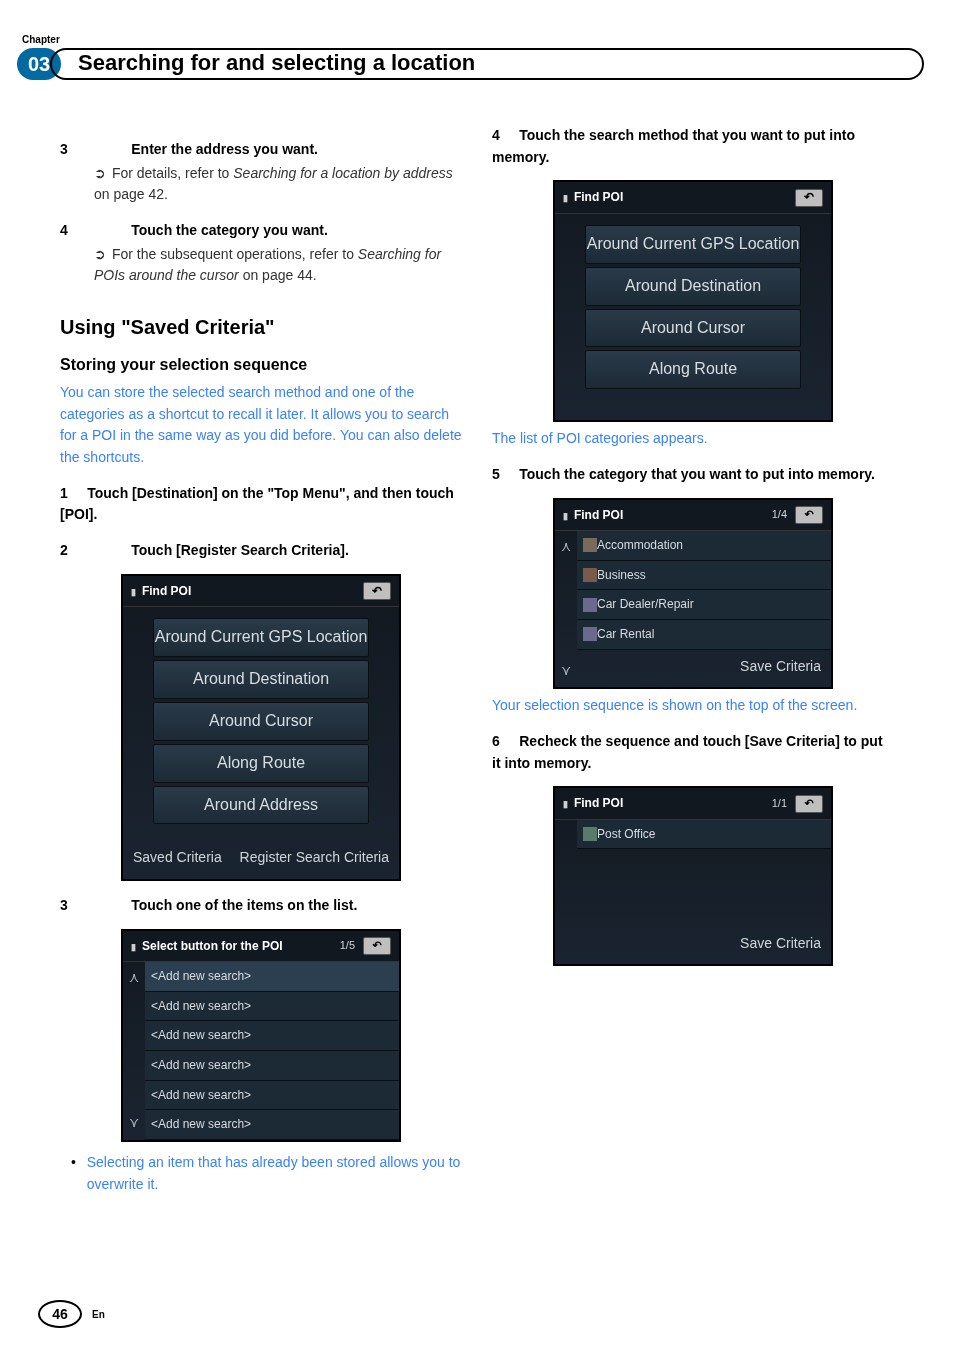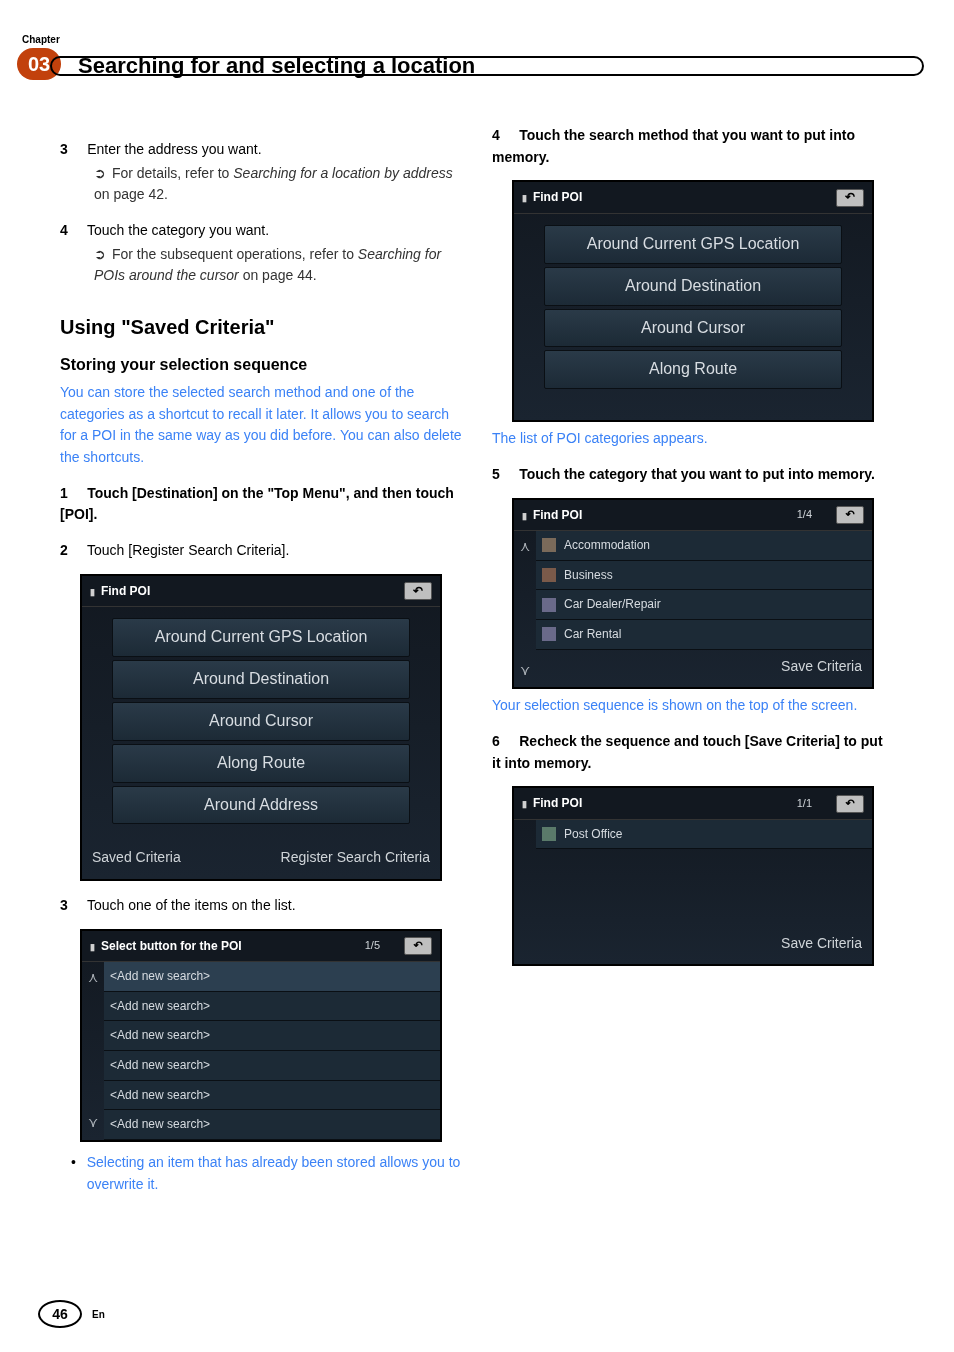--- a/index.html
+++ b/index.html
@@ -18,67 +18,65 @@
     left: 22px;
     font-size: 10px;
     font-weight: bold;
   }
   .chapter-badge {
     position: absolute;
     top: 48px;
     left: 17px;
     width: 44px;
     height: 32px;
-    background: #c2410c;
+    background: #0369a1;
     color: #fff;
     border-radius: 16px;
     display: flex;
     align-items: center;
     justify-content: center;
     font-weight: bold;
     font-size: 20px;
   }
   .header-line {
     position: absolute;
     top: 48px;
     left: 50px;
     right: 30px;
-    height: 20px;
+    height: 32px;
     border: 2px solid #000;
     border-radius: 16px;
     display: flex;
-    align-items: center;
     padding-left: 26px;
-    margin-top: 8px;
   }
   .header-title {
     font-size: 22px;
     font-weight: bold;
   }
   .columns {
     display: flex;
     gap: 30px;
     margin-top: 95px;
   }
   .col { flex: 1; font-size: 14px; line-height: 1.55; }
   .step { margin-top: 14px; }
   .step-num { font-weight: bold; display: inline; }
-  .step-title { font-weight: normal; display: inline; }
+  .step-title { font-weight: bold; display: inline; margin-left: 44px; }
   .step-body { font-weight: bold; }
   .sub { margin-left: 34px; margin-top: 2px; color: #333; }
   .sub-icon { display: inline-block; width: 14px; }
   .italic { font-style: italic; }
   .h2 { font-size: 20px; font-weight: bold; margin-top: 25px; }
   .h3 { font-size: 16px; font-weight: bold; margin-top: 10px; }
   .para { color: #3b82f6; margin-top: 4px; }
   .bullet-row { display:flex; margin-top:10px; }
   .bullet-dot { width: 32px; text-align:center; }
 
   .shot {
-    width: 362px;
+    width: 280px;
     margin: 12px auto 6px auto;
     background: linear-gradient(#121820, #1a2430);
     border: 2px solid #000;
     color: #fff;
     font-size: 12px;
     position: relative;
   }
   .shot-header {
     display:flex; align-items:center; justify-content: space-between;
     padding: 6px 8px;
@@ -105,30 +103,30 @@
     border-radius: 2px;
     font-size: 16px;
   }
   .shot-footer {
     display:flex; justify-content: space-between;
     font-size: 14px; color: #cfd4d8;
     padding: 6px 10px 10px 10px;
   }
   .shot-right-badge {
     font-size: 11px; color: #cfd4d8;
-    display:flex; align-items:center; gap:24px;
+    display:flex; align-items:center; gap:8px;
   }
 
   .list-shot .row {
     display:flex; align-items:center;
     padding: 5px 6px;
     border-bottom: 1px solid #0a0f14;
     background: #1c2a36;
     color: #d6dbe0;
-    gap: 8px;
+    gap: 0;
     font-size: 12px;
   }
   .list-shot .row.selected { background:#2c3f50; }
   .list-shot .side-arrows {
     position:absolute; left:6px; top:36px; bottom:6px;
     width: 16px; display:flex; flex-direction:column; justify-content:space-between;
     color:#aeb4ba; font-size:14px;
   }
   .list-shot .rows { margin-left: 22px; }
   .cat-icon {

